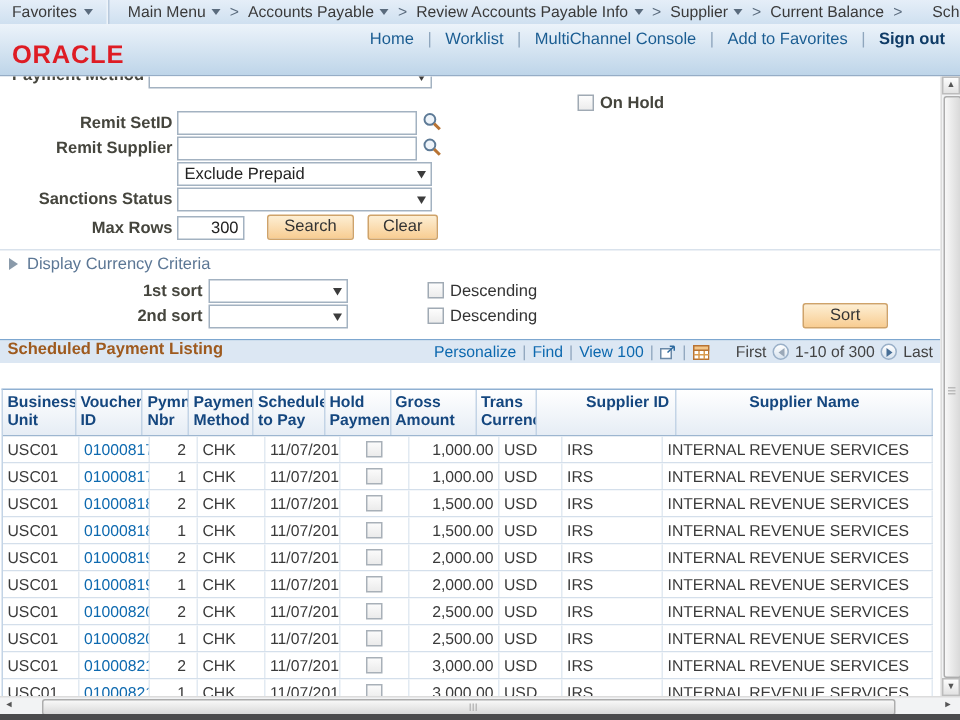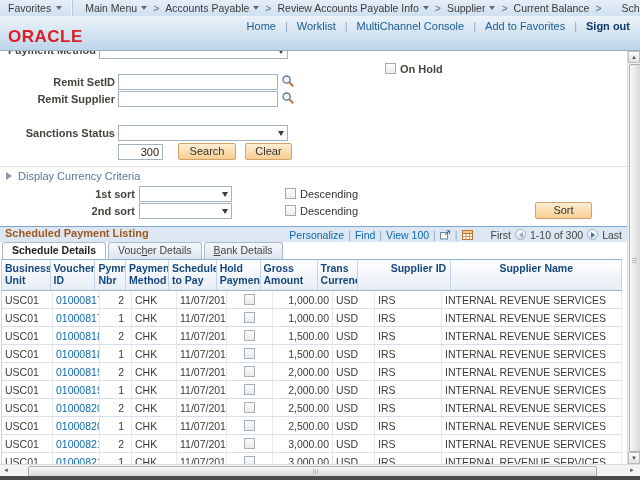--- a/index.html
+++ b/index.html
@@ -159,27 +159,32 @@
 
     <div class="lbl" style="top:42px;left:0;width:115px;">Remit Supplier</div>
     <input class="tin" style="left: 118px; top: 40px; width: 160px;" value="">
     <span class="lookup" style="left:281px;top:40px;">
       <svg width="14" height="14" viewBox="0 0 14 14">
           <circle cx="5.6" cy="5.6" r="3.6" fill="#eef4fa" stroke="#5d7a96" stroke-width="1.3"></circle>
           <line x1="8.4" y1="8.4" x2="12.2" y2="12.2" stroke="#b87333" stroke-width="2"></line>
         </svg>
     </span>
 
+    <div class="combo" style="left:118px;top:57px;width:170px;">
+      <div class="val">Exclude Prepaid</div>
+      <div class="arrow"></div>
+    </div>
 
     <div class="lbl" style="top:76px;left:0;width:115px;">Sanctions Status</div>
     <div class="combo" style="left:118px;top:74px;width:170px;">
       <div class="val"></div>
         <div class="arrow"></div>
     </div>
 
+    <div class="lbl" style="top:95px;left:0;width:115px;">Max Rows</div>
     <input class="tin" style="left: 118px; top: 93px; width: 45px; text-align: right;" value="300">
     <div class="btn" style="left:178px;top:92px;width:58px;">Search</div>
     <div class="btn" style="left:245px;top:92px;width:47px;">Clear</div>
 
     <div class="hr1" style="top:115px;"></div>
 
     <div class="dcc" style="top:119px;">
       <span class="tri-right"></span>
       <span>Display Currency Criteria</span>
     </div>
@@ -232,25 +237,20 @@
             <span class="pg-tri-l"></span>
           </span>
         <span class="gtext">1-10 of 300</span>
         <span class="pg-circle">
             <span class="pg-tri-r"></span>
           </span>
         <span class="gtext">Last</span>
       </div>
     </div>
 
-    <div class="tabs" id="tabs">
-        <div class="tab active">Schedule Details</div>
-        <div class="tab">Vouc<span style="text-decoration: underline;">h</span>er Details</div>
-        <div class="tab"><span style="text-decoration: underline;">B</span>ank Details</div>
-      </div>
 
     <div class="grid">
       <div class="thead" id="thead">
           <div class="th" style="width: 51px;">Business Unit</div>
           <div class="th" style="width: 47px;">Voucher ID</div>
           <div class="th" style="width: 32px;">Pymnt Nbr</div>
           <div class="th" style="width: 45px;">Payment Method</div>
           <div class="th" style="width: 50px;">Scheduled to Pay</div>
           <div class="th" style="width: 46px;">Hold Payment</div>
           <div class="th" style="width: 60px;">Gross Amount</div>

